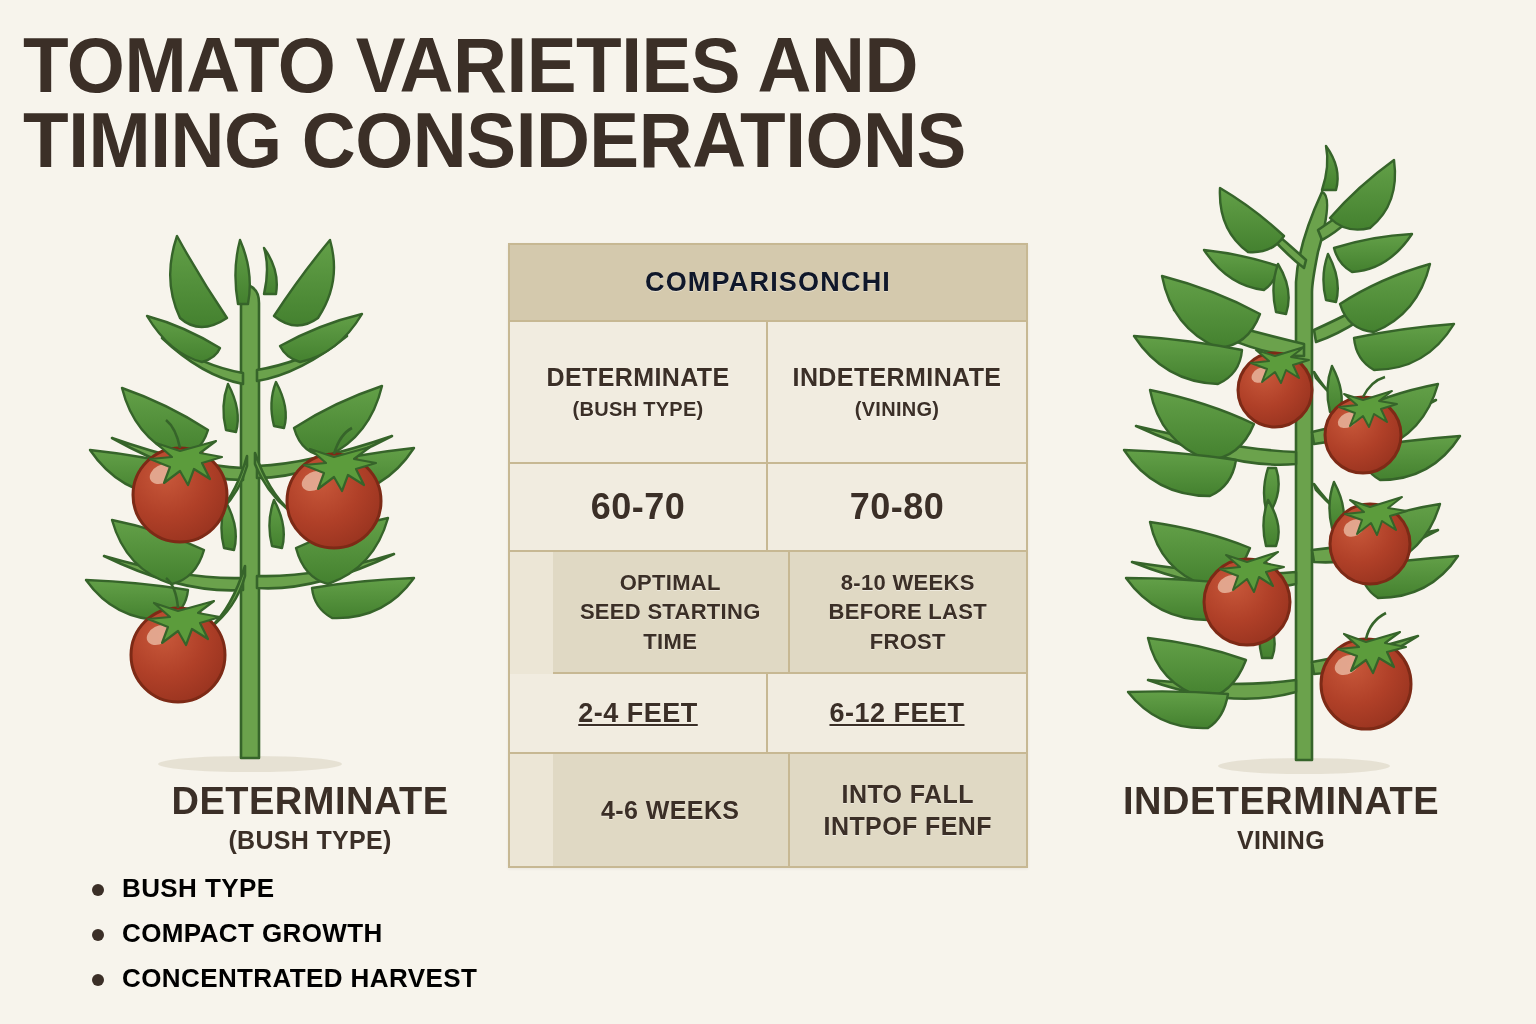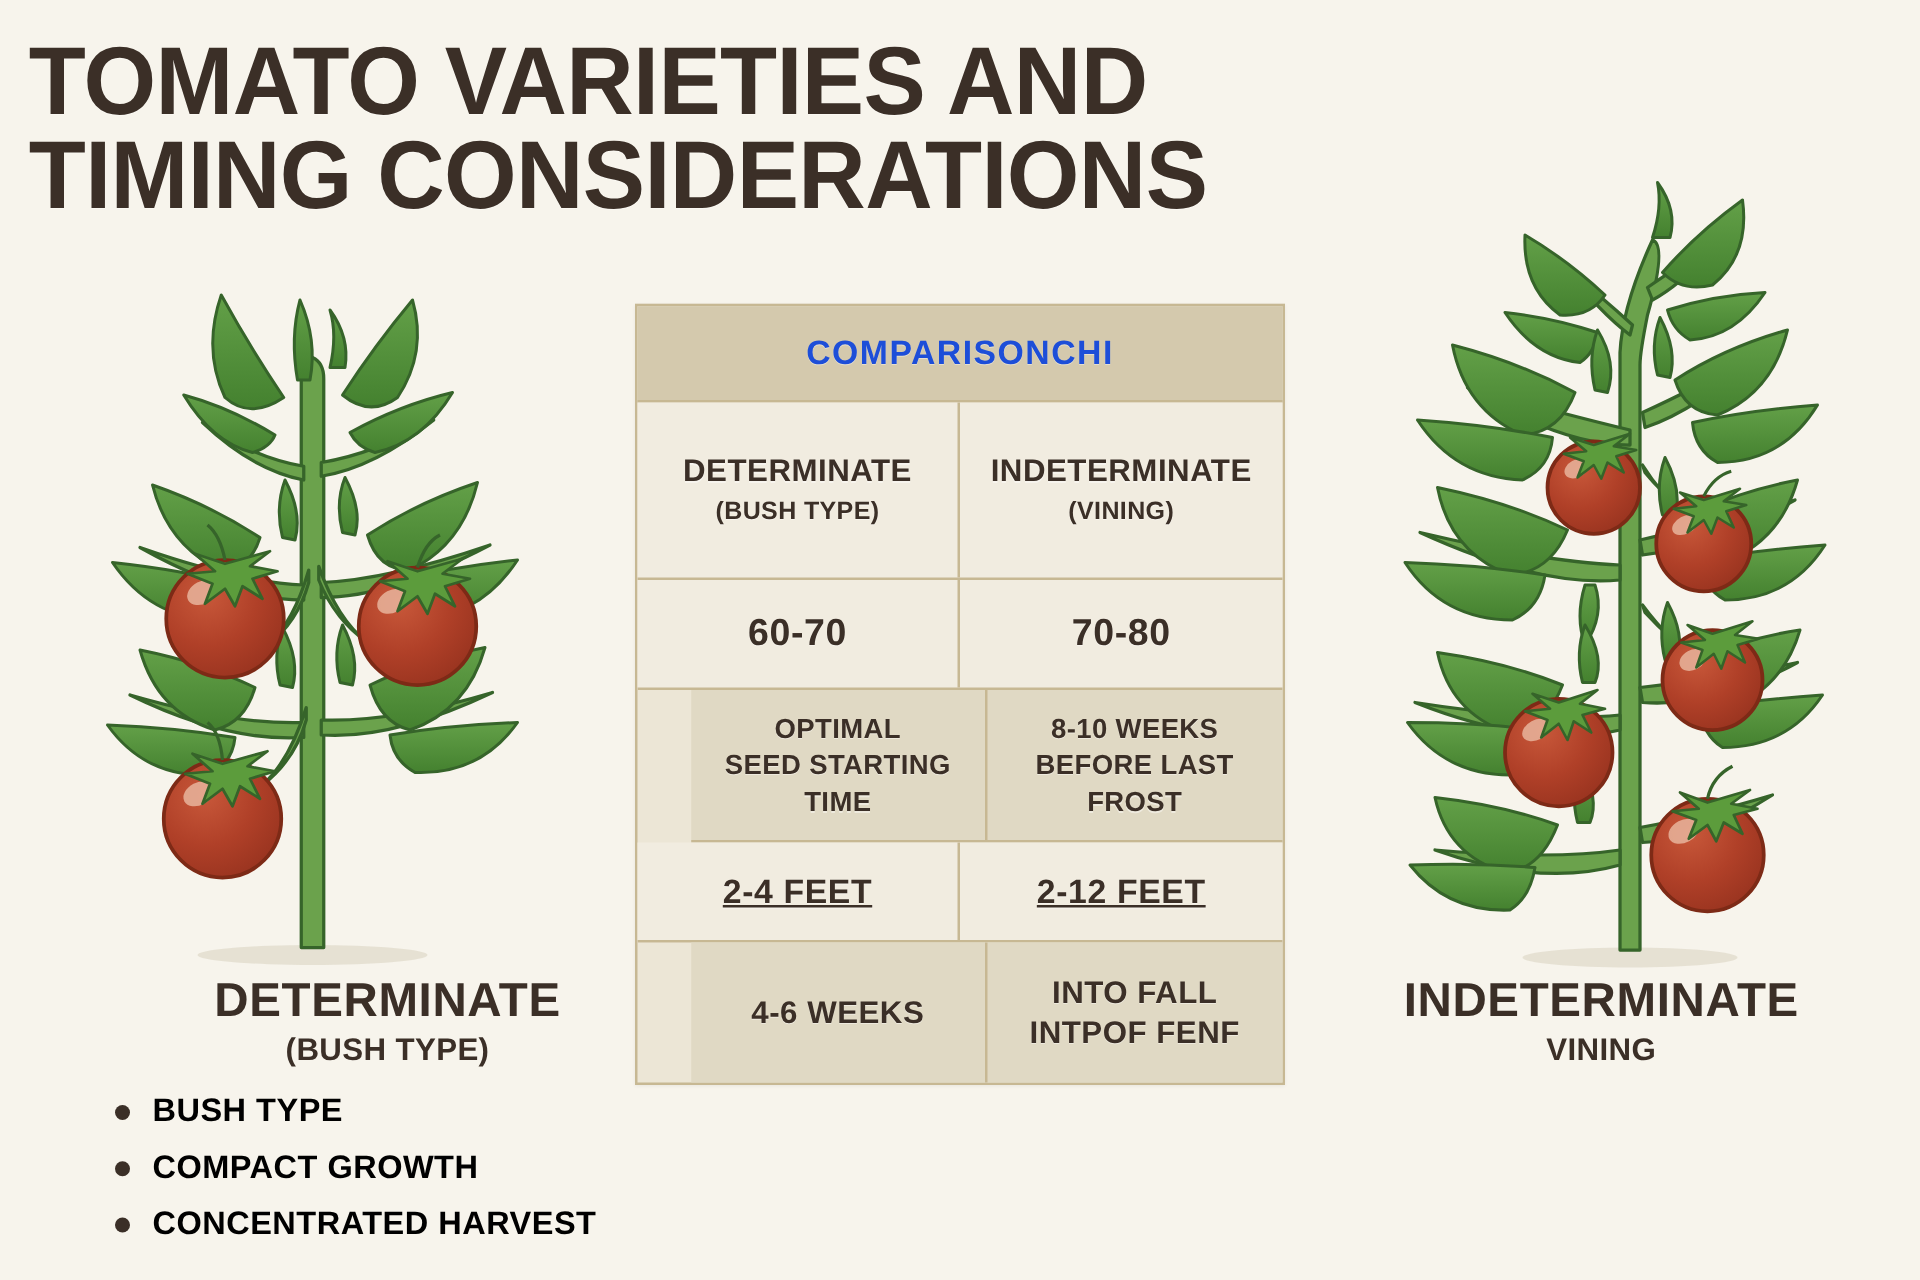--- a/index.html
+++ b/index.html
@@ -71,21 +71,21 @@
     box-shadow:0 1px 3px rgba(0,0,0,.06);
   }
   #table-header{
     height:77px;
     background:#d4c9ad;
     border-bottom:2px solid #c7b893;
     display:flex;align-items:center;justify-content:center;
     box-sizing:border-box;
   }
   #table-header span{
-    font-size:27px;font-weight:bold;letter-spacing:1.2px;color:#1d4ed8;
+    font-size:27px;font-weight:bold;letter-spacing:1.2px;color:#0f172a;
     text-shadow:0 1px 0 rgba(255,255,255,.4);
   }
   .trow{display:flex;box-sizing:border-box;border-bottom:2px solid #c7b893;}
   .trow:last-child{border-bottom:none;}
   .tcell{
     flex:1 1 50%;
     display:flex;flex-direction:column;
     align-items:center;justify-content:center;
     text-align:center;
     box-sizing:border-box;
@@ -93,21 +93,21 @@
   }
   .tcell.left{border-right:2px solid #c7b893;}
   .row-light{background:#f1ece0;}
   .row-dark{background:#e0d9c4;margin-left:43px;}
 
   .r-head{height:142px;}
   .r-head .cell-main{font-size:25px;font-weight:bold;letter-spacing:0.4px;line-height:1.15;}
   .r-head .cell-sub{font-size:20px;font-weight:bold;margin-top:7px;letter-spacing:0.3px;}
 
   .r-days{height:88px;}
-  .r-days .cell-main{font-size:30px;font-weight:bold;letter-spacing:0.5px;}
+  .r-days .cell-main{font-size:36px;font-weight:bold;letter-spacing:0.5px;}
 
   .r-seed{height:122px;}
   .r-seed .cell-main{font-size:22px;font-weight:bold;line-height:1.32;letter-spacing:0.3px;}
 
   .r-height{height:80px;}
   .r-height .cell-main{font-size:27px;font-weight:bold;letter-spacing:0.5px;text-decoration:underline;}
 
   .r-harvest{height:112px;}
   .r-harvest .cell-main{font-size:25px;font-weight:bold;line-height:1.3;letter-spacing:0.4px;}
 
@@ -347,21 +347,21 @@
       <div class="tcell">
         <span class="cell-main ml">8-10 WEEKS<br>BEFORE LAST FROST</span>
       </div>
     </div>
 
     <div class="trow r-height row-light">
       <div class="tcell left">
         <span class="cell-main">2-4 FEET</span>
       </div>
       <div class="tcell">
-        <span class="cell-main">2-12 FEET</span>
+        <span class="cell-main">6-12 FEET</span>
       </div>
     </div>
 
     <div class="trow r-harvest row-dark">
       <div class="tcell left">
         <span class="cell-main ml">4-6 WEEKS</span>
       </div>
       <div class="tcell">
         <span class="cell-main ml">INTO FALL<br>INTPOF FENF</span>
       </div>

